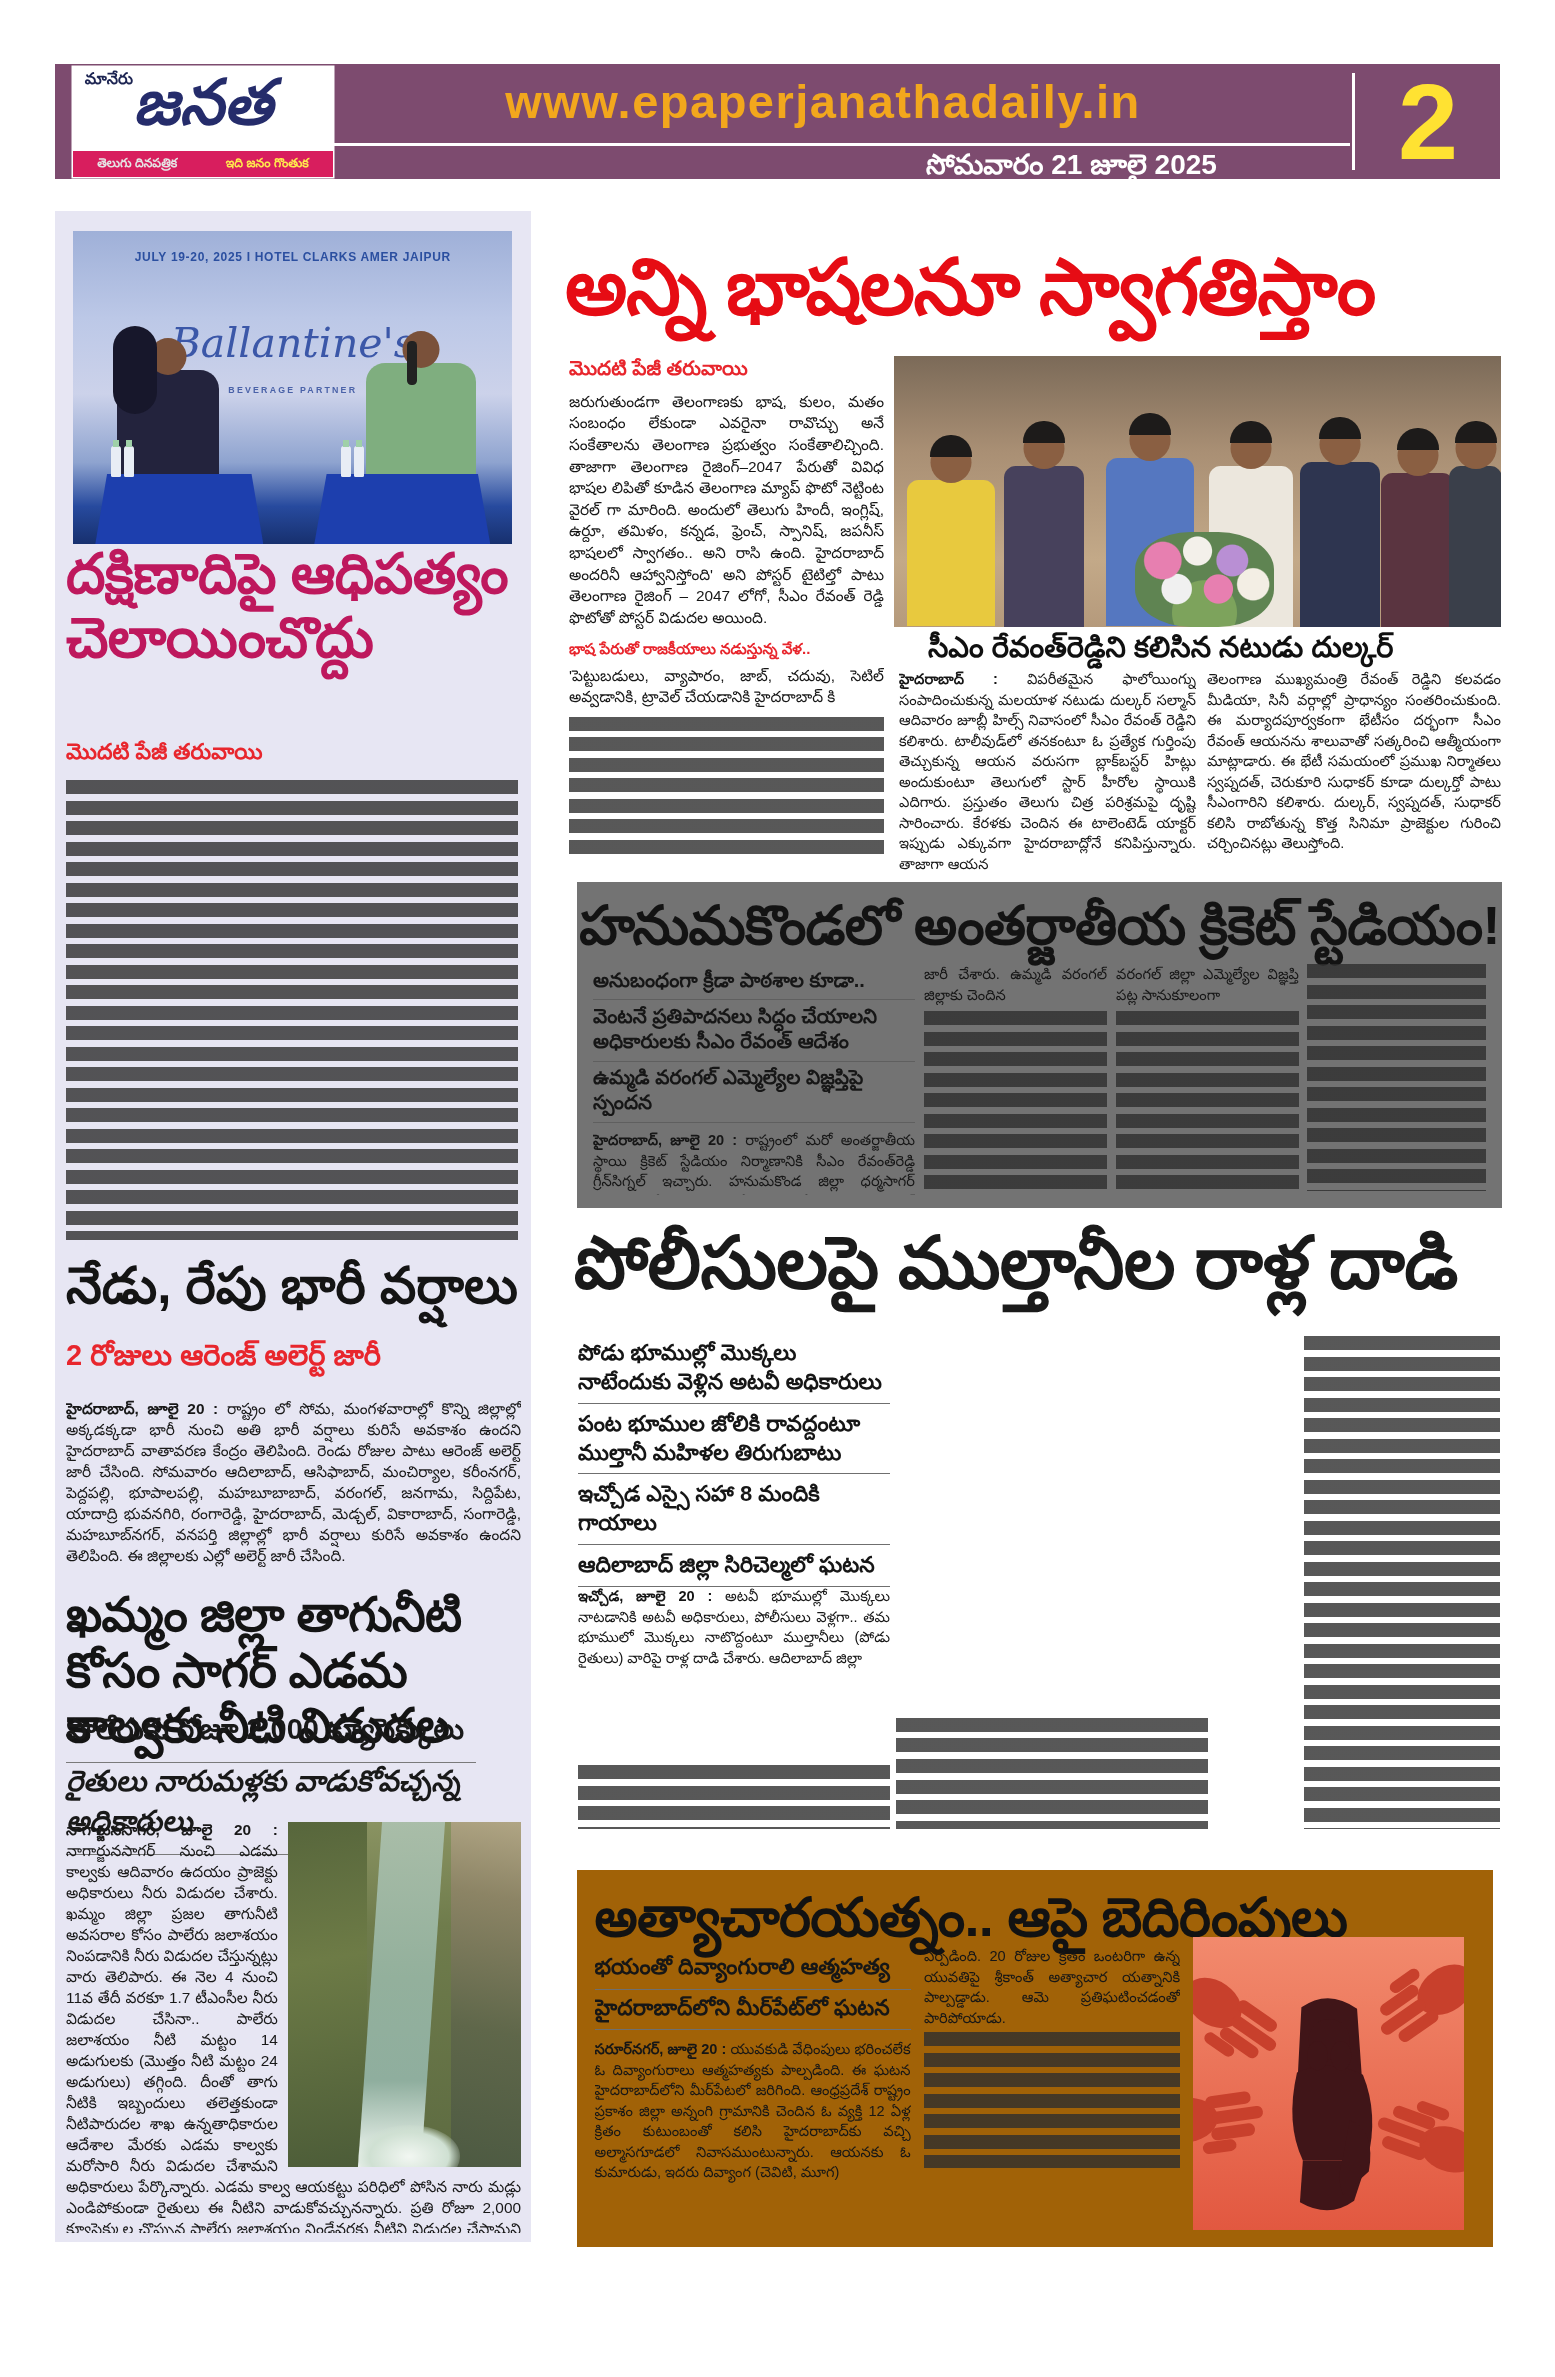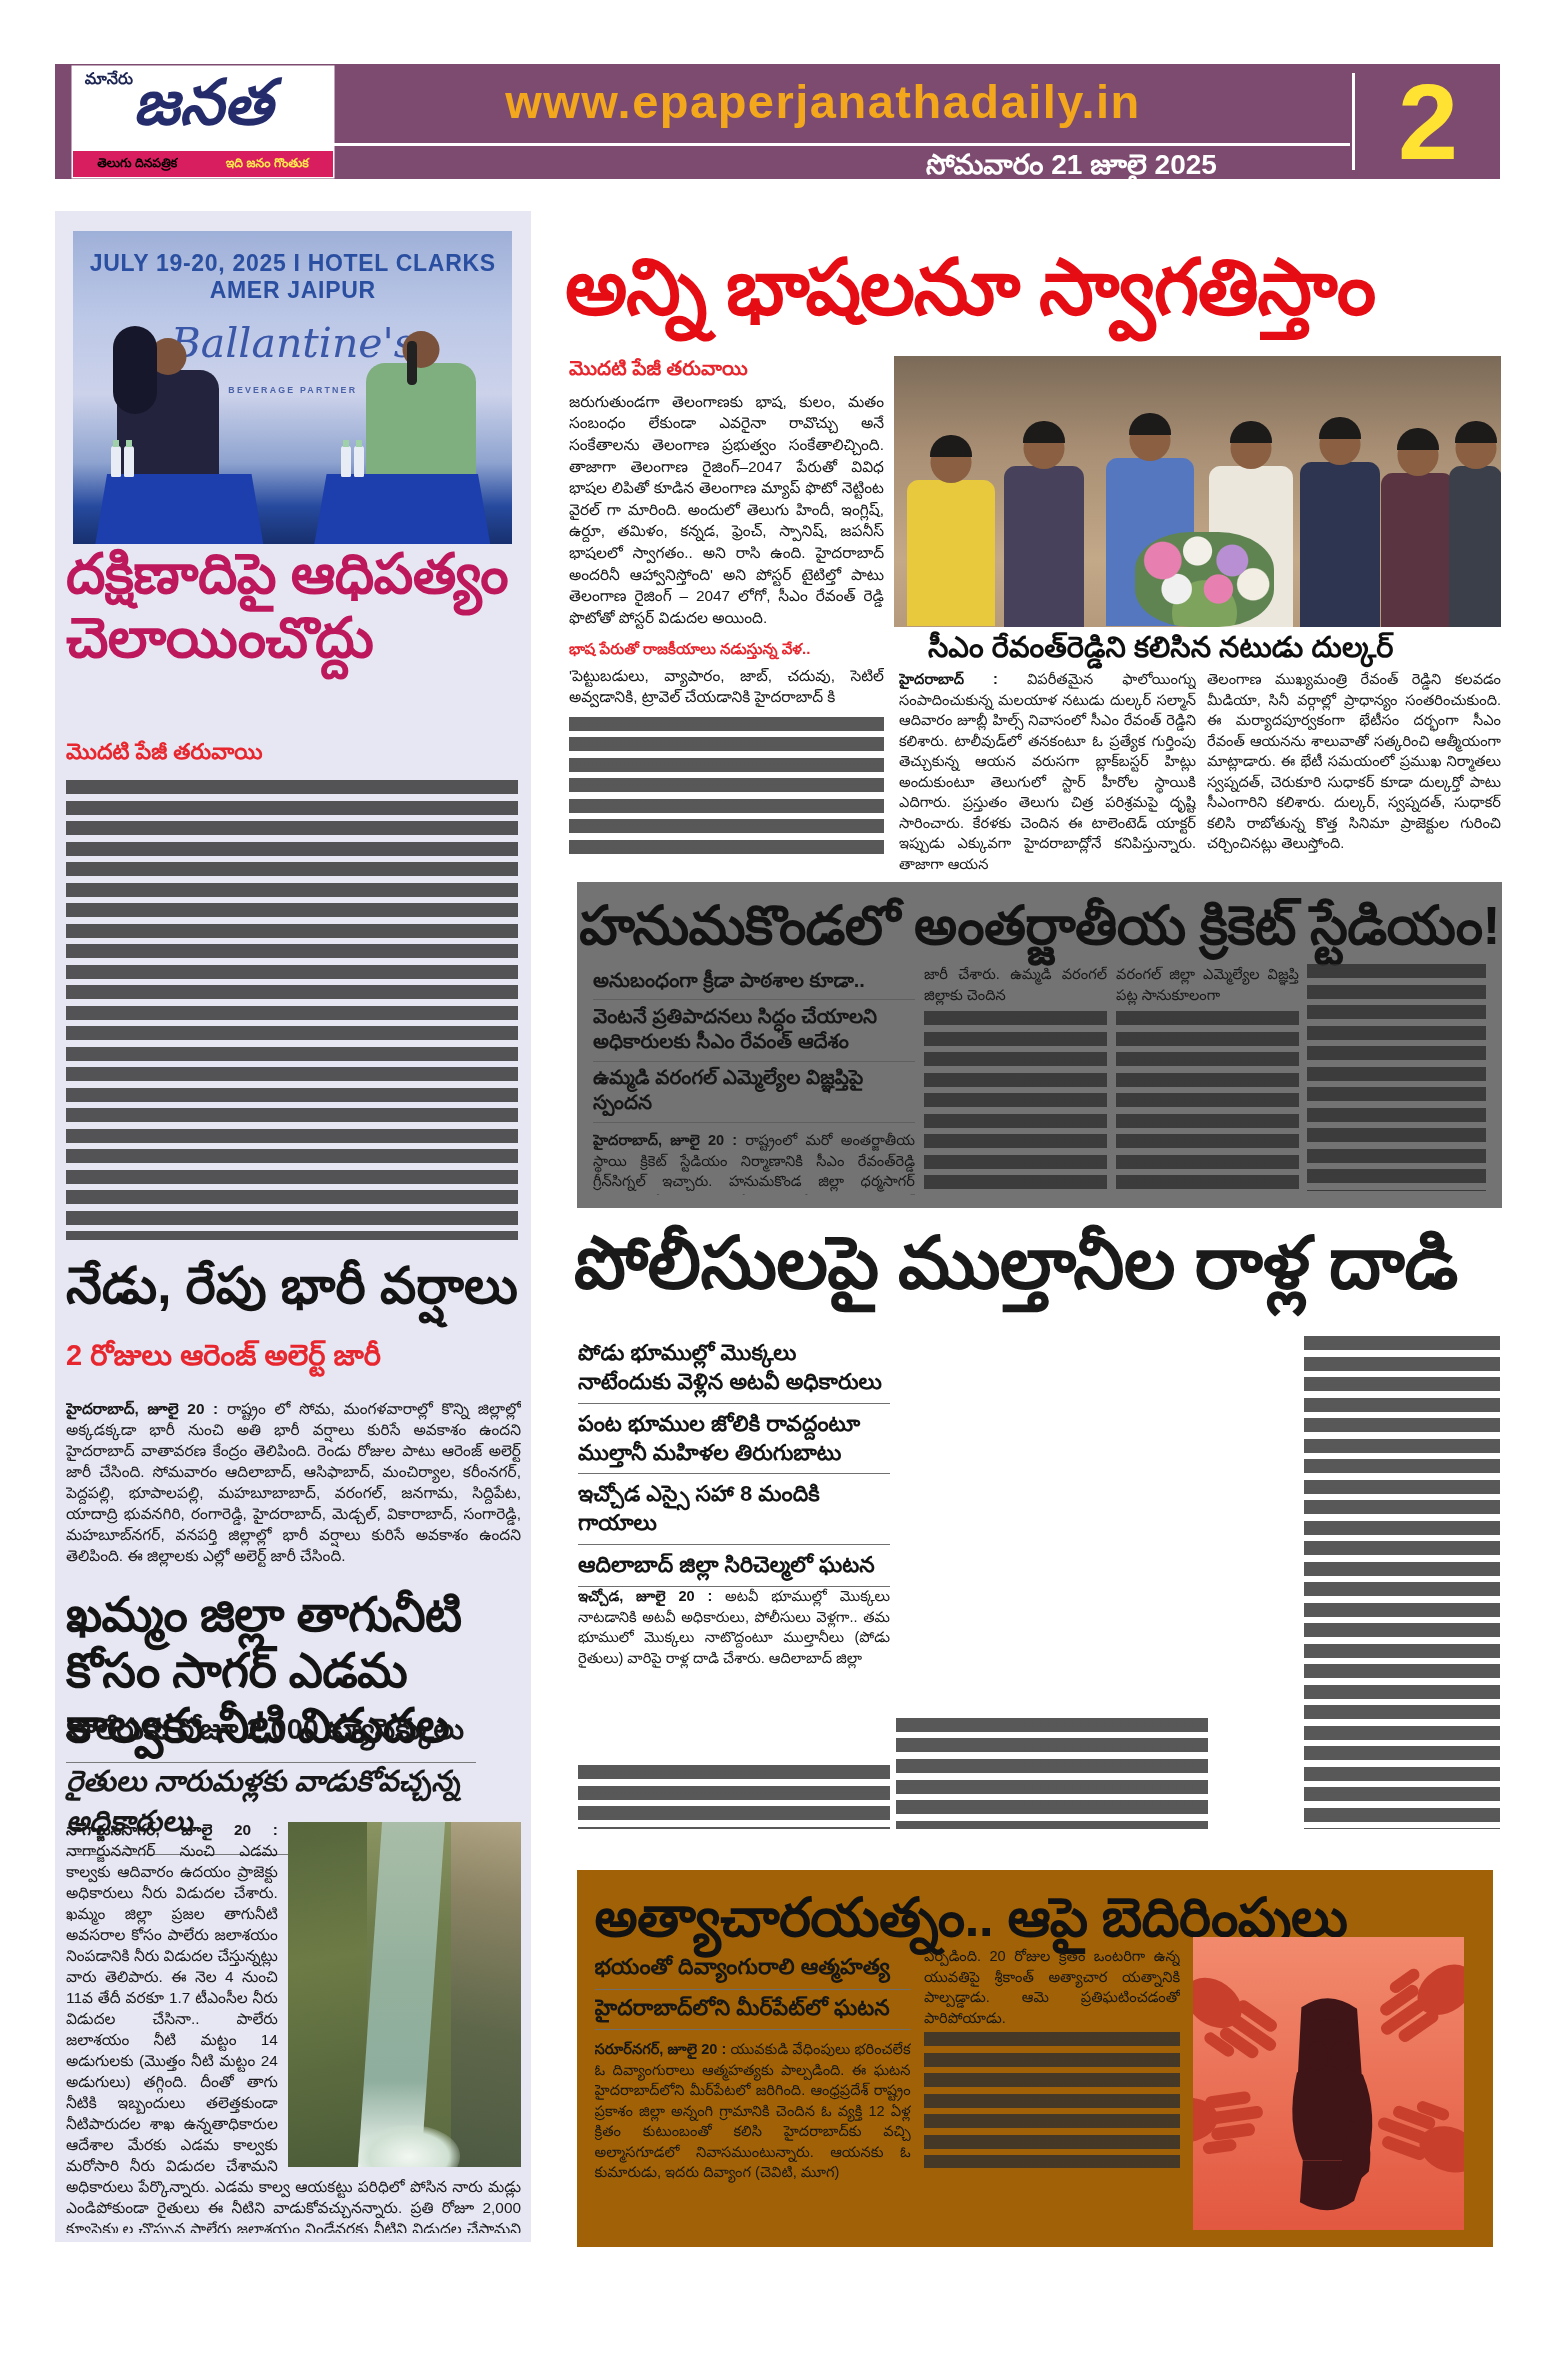--- a/index.html
+++ b/index.html
@@ -16,30 +16,30 @@
   .h-vline{left:1297px;top:8.8px;width:2.9px;height:97px;background:#ffffff;}
   .h-num{left:1301px;top:0;width:144px;height:115px;display:flex;align-items:center;justify-content:center;
          font-size:108px;font-weight:800;color:#ffe232;}
 
   .logo{left:73px;top:67px;width:260px;height:110px;background:#ffffff;box-shadow:0 0 0 1.5px #ffffff;}
   .logo-top{left:11.7px;top:2.9px;font-size:16px;font-weight:bold;color:#1c2452;}
   .logo-name{left:0;top:4.4px;width:100%;text-align:center;font-size:63px;font-weight:800;
              color:#252c6b;font-style:italic;line-height:1;}
   .logo-strip{left:0;bottom:0;width:100%;height:26px;background:#d81e5e;display:flex;
               align-items:center;justify-content:space-around;}
-  .logo-strip .t1{color:#000000;font-size:12.4px;font-weight:bold;}
+  .logo-strip .t1{color:#e5e5e5;font-size:12.4px;font-weight:bold;}
   .logo-strip .t2{color:#ffe94d;font-size:12.4px;font-weight:bold;}
 
   
   .left-panel{left:55px;top:211px;width:476px;height:2031px;background:#e7e6f3;}
 
   .event-photo{left:18.3px;top:20px;width:439px;height:313px;overflow:hidden;
     background:linear-gradient(180deg,#9fb0d8 0%,#bcc8e7 28%,#ccd2ea 52%,#8ea3cf 74%,#274a9e 88%,#17306e 100%);}
   .ep-top{position:absolute;left:0;top:19px;width:100%;text-align:center;color:#2b4fa0;
-          font-weight:800;font-size:23px;letter-spacing:0.7px;}
+          font-weight:800;font-size:12px;letter-spacing:0.7px;}
   .ep-brand{position:absolute;left:0;top:88px;width:100%;text-align:center;color:#3b57a8;
             font-family:"DejaVu Serif",serif;font-style:italic;font-size:41px;}
   .ep-brand-sub{position:absolute;left:0;top:154px;width:100%;text-align:center;color:#4a62a8;
             font-size:8.8px;letter-spacing:2.2px;font-weight:bold;}
   .ep-person{position:absolute;border-radius:19px 19px 5.9px 5.9px;}
   .ep-person::before{content:"";position:absolute;left:50%;transform:translateX(-50%);top:-32px;
             width:37px;height:37px;border-radius:50%;background:#7a513a;}
   .ep-p1{left:44px;top:139px;width:102px;height:117px;background:#23233d;}
   .ep-p1::after{content:"";position:absolute;left:-4.4px;top:-44px;width:44px;height:88px;background:#17172b;border-radius:22px;}
   .ep-p2{left:293px;top:132px;width:110px;height:124px;background:#7fae7f;}

